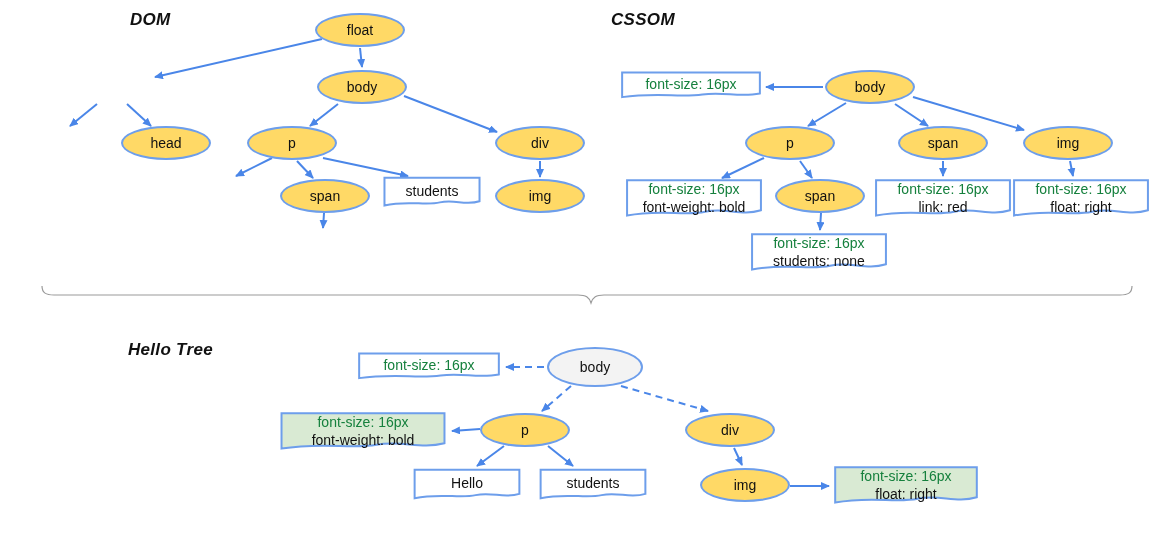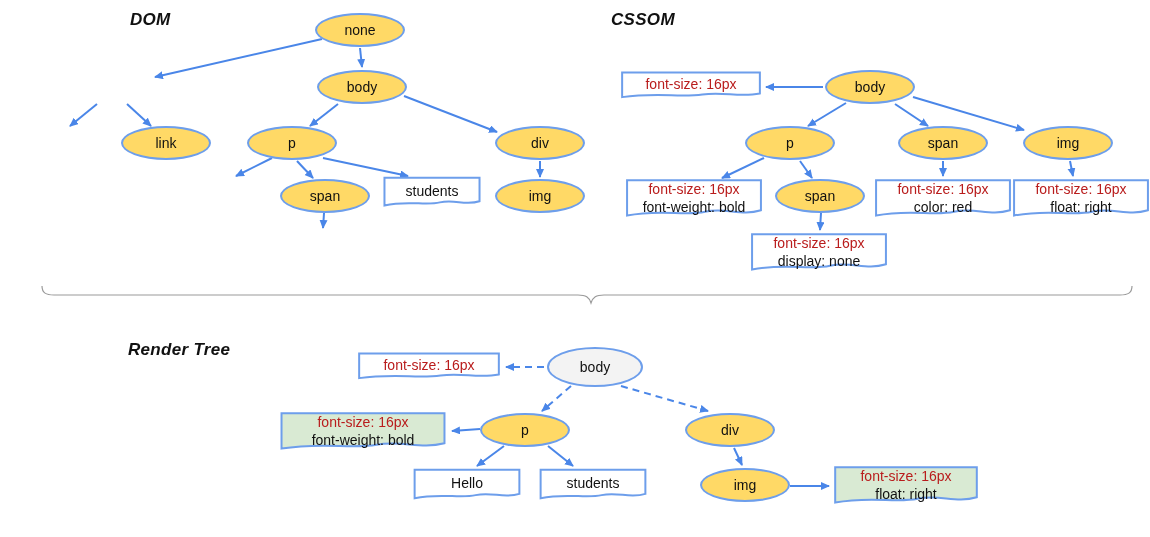--- a/index.html
+++ b/index.html
@@ -24,21 +24,21 @@
   .doc svg.doc-shape path {
     fill:#ffffff; stroke:#6d9eeb; stroke-width:2; vector-effect:non-scaling-stroke;
   }
   .doc.green svg.doc-shape path { fill:#d9ead3; }
   .doc .doc-text {
     position:relative; width:100%; height:100%; box-sizing:border-box;
     display:flex; flex-direction:column; align-items:center; justify-content:center;
     padding-bottom:7px; font-size:14px; line-height:18px; color:#111; text-align:center;
     white-space:nowrap;
   }
-  .ln.gray { color:#b91c1c; }
+  .ln.gray { color:#15803d; }
   svg.arrows {
     position:absolute; left:0; top:0; width:1150px; height:537px;
     pointer-events:none;
   }
   svg.arrows line, svg.arrows path.brace { stroke:#4a86e8; stroke-width:2; fill:none; }
   svg.arrows line.dash { stroke-dasharray:7 5; }
   svg.arrows path.brace { stroke:#9a9a9a; stroke-width:1.2; }
 </style>
 </head>
 <body>
@@ -81,25 +81,25 @@
     <line class="dash" x1="621" y1="386" x2="708" y2="411" marker-end="url(#ah)"></line>
     <line x1="480" y1="429" x2="452" y2="431" marker-end="url(#ah)"></line>
     <line x1="504" y1="446" x2="477" y2="466" marker-end="url(#ah)"></line>
     <line x1="548" y1="446" x2="573" y2="466" marker-end="url(#ah)"></line>
     <line x1="734" y1="448" x2="742" y2="465" marker-end="url(#ah)"></line>
     <line x1="790" y1="486" x2="829" y2="486" marker-end="url(#ah)"></line>
   </svg>
 
   <div class="title" style="left:130px;top:10px">DOM</div>
   <div class="title" style="left:611px;top:10px">CSSOM</div>
-  <div class="title" style="left:128px;top:340px">Render Tree</div>
-
-  <div class="node" style="left:315px;top:13px">none</div>
+  <div class="title" style="left:128px;top:340px">Hello Tree</div>
+
+  <div class="node" style="left:315px;top:13px">float</div>
   <div class="node" style="left:317px;top:70px">body</div>
-  <div class="node" style="left:121px;top:126px">link</div>
+  <div class="node" style="left:121px;top:126px">head</div>
   <div class="node" style="left:247px;top:126px">p</div>
   <div class="node" style="left:495px;top:126px">div</div>
   <div class="node" style="left:280px;top:179px">span</div>
   <div class="node" style="left:495px;top:179px">img</div>
 
   <div class="doc" style="left:383px;top:176px;width:98px;height:36px">
     <svg class="doc-shape" viewBox="0 0 200 60" preserveAspectRatio="none">
         <path d="M3,3 H197 V42 C168,50 146,38 116,44 C86,50 52,40 3,49 Z"></path>
       </svg>
     <div class="doc-text">
@@ -129,30 +129,30 @@
       <span class="ln gray">font-size: 16px</span>
       <span class="ln">font-weight: bold</span>
     </div>
   </div>
   <div class="doc" style="left:750px;top:232px;width:138px;height:46px">
     <svg class="doc-shape" viewBox="0 0 200 60" preserveAspectRatio="none">
         <path d="M3,3 H197 V42 C168,50 146,38 116,44 C86,50 52,40 3,49 Z"></path>
       </svg>
     <div class="doc-text">
       <span class="ln gray">font-size: 16px</span>
-      <span class="ln">display: none</span>
+      <span class="ln">students: none</span>
     </div>
   </div>
   <div class="doc" style="left:874px;top:178px;width:138px;height:46px">
     <svg class="doc-shape" viewBox="0 0 200 60" preserveAspectRatio="none">
         <path d="M3,3 H197 V42 C168,50 146,38 116,44 C86,50 52,40 3,49 Z"></path>
       </svg>
     <div class="doc-text">
       <span class="ln gray">font-size: 16px</span>
-      <span class="ln">color: red</span>
+      <span class="ln">link: red</span>
     </div>
   </div>
   <div class="doc" style="left:1012px;top:178px;width:138px;height:46px">
     <svg class="doc-shape" viewBox="0 0 200 60" preserveAspectRatio="none">
         <path d="M3,3 H197 V42 C168,50 146,38 116,44 C86,50 52,40 3,49 Z"></path>
       </svg>
     <div class="doc-text">
       <span class="ln gray">font-size: 16px</span>
       <span class="ln">float: right</span>
     </div>

